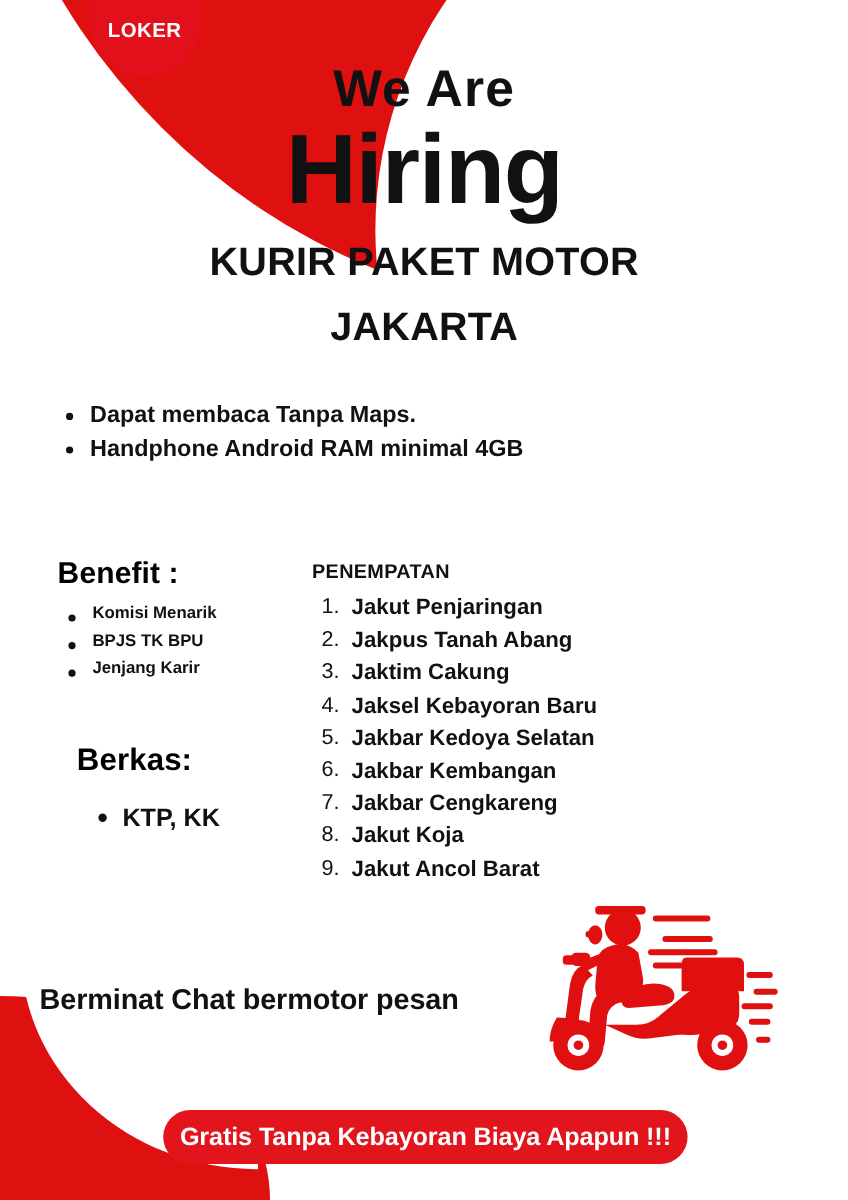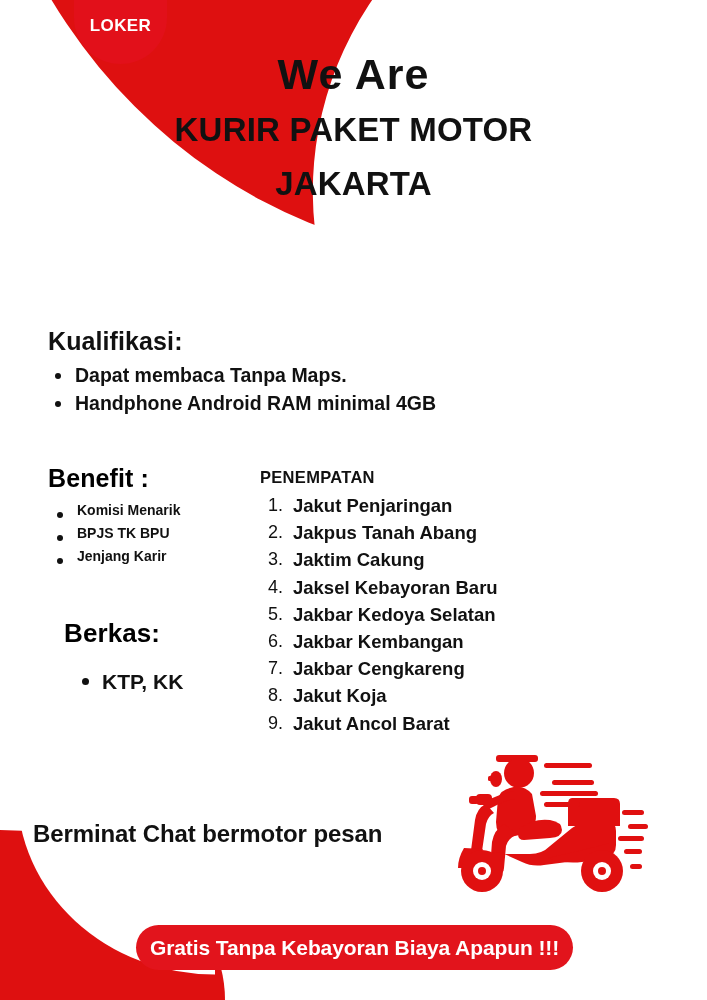--- a/index.html
+++ b/index.html
@@ -297,26 +297,26 @@
   <div class="shape-bottom-left-cut"></div>
 
   <div class="loker-badge">
     <span>LOKER</span>
   </div>
 
   <div class="content">
 
     <div class="headline-block">
       <div class="we-are">We Are</div>
+      <div class="hiring">Hiring</div>
       <div class="role-line">KURIR PAKET MOTOR</div>
       <div class="role-line">JAKARTA</div>
     </div>
 
     <div class="qual-block">
-      <div class="section-title">Kualifikasi:</div>
       <ul class="bullets">
         <li>Dapat membaca Tanpa Maps.</li>
         <li>Handphone Android RAM minimal 4GB</li>
       </ul>
     </div>
 
     <div class="mid-row">
 
       <div class="benefit-col">
         <div class="section-title">Benefit :</div>

